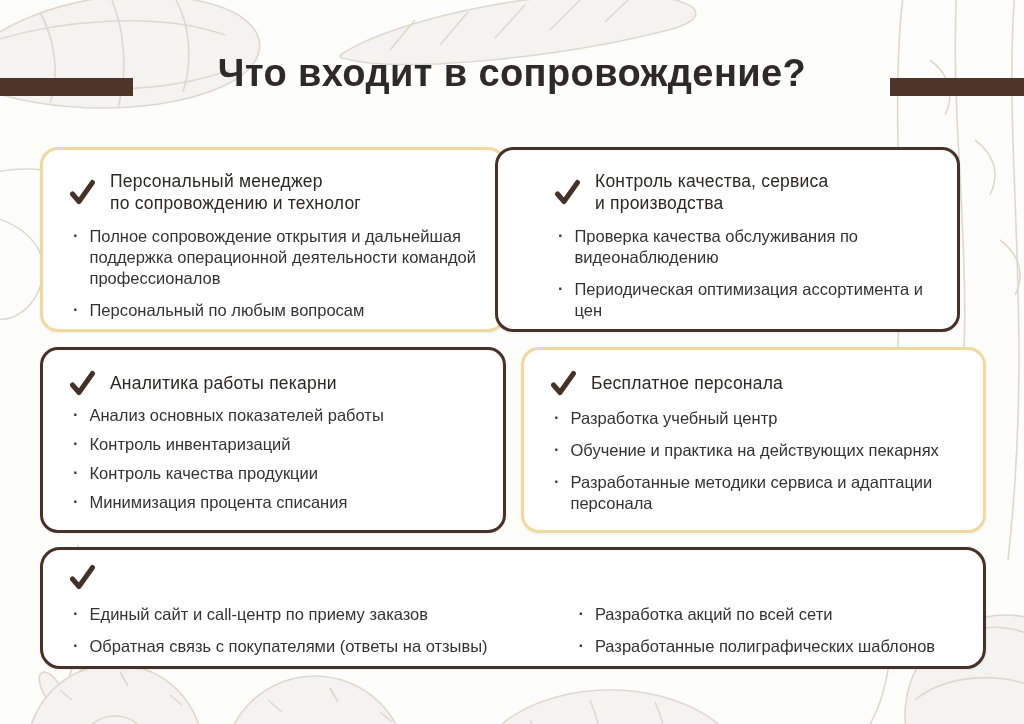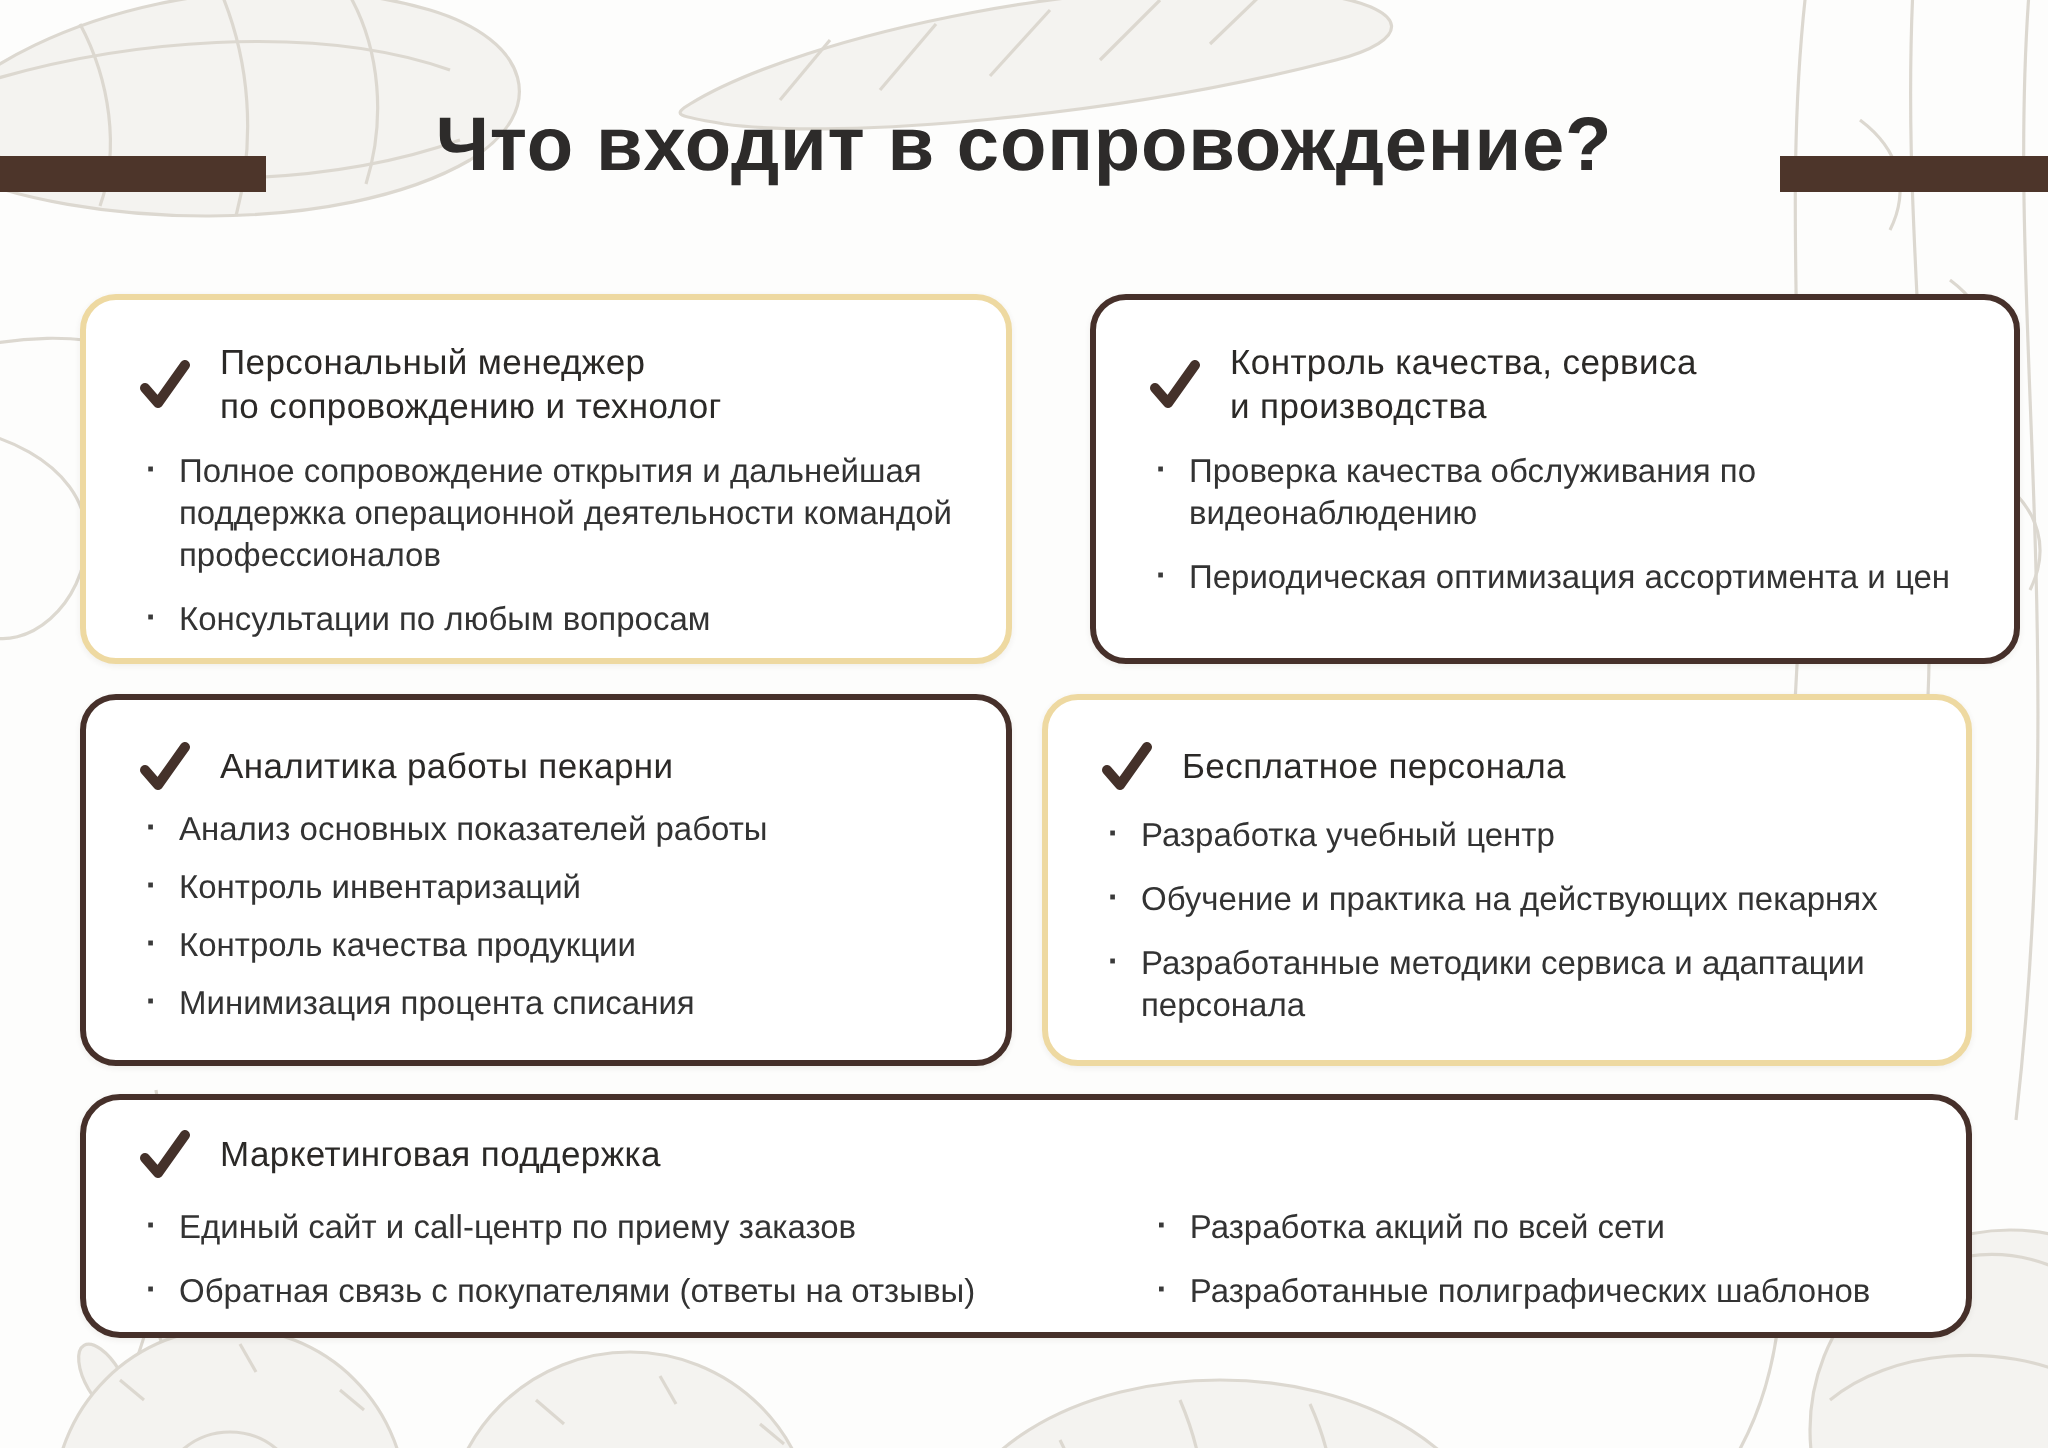--- a/index.html
+++ b/index.html
@@ -19,21 +19,21 @@
   .bar-right{left:890px;right:0;}
 
   
   .card{
     position:absolute;background:#fff;border-radius:18px;box-sizing:border-box;
     box-shadow:0 1px 3px rgba(60,40,20,.07);
   }
   .card.gold{border:3px solid #eed9a1;}
   .card.brown{border:3px solid #46302a;}
   #card-0{left:40px;top:147px;width:466px;height:185px;}
-  #card-1{left:545px;top:147px;width:465px;height:185px;}
+  #card-1{left:495px;top:147px;width:465px;height:185px;padding-left:30px;}
   #card-2{left:40px;top:347px;width:466px;height:186px;}
   #card-3{left:521px;top:347px;width:465px;height:186px;}
   #card-4{left:40px;top:547px;width:946px;height:122px;border-radius:20px;}
 
   .card-head{display:flex;align-items:center;gap:14px;padding:20px 24px 0 26px;}
   #card-4 .card-head{padding-top:14px;}
   .check{flex:0 0 auto;}
   .check svg{display:block;}
   .card-title{
     margin:0;font-size:17.5px;font-weight:400;line-height:1.28;color:#2b2927;
@@ -122,21 +122,21 @@
       <h2 class="card-title">Персональный менеджер
 по сопровождению и технолог</h2>
     </div>
     <ul class="bullets">
       <li class="bullet">
           <span class="dot">·</span>
           <span>Полное сопровождение открытия и дальнейшая поддержка операционной деятельности командой профессионалов</span>
         </li>
       <li class="bullet">
           <span class="dot">·</span>
-          <span>Консультации по любым вопросам</span>
+          <span>Персональный по любым вопросам</span>
         </li>
     </ul>
   </section>
 
   <section class="card brown" id="card-1">
     <div class="card-head">
       <span class="check">
         <svg width="27" height="27" viewBox="0 0 27 27">
             <path d="M3.5 15 L10 22.5 L23.5 3.5" stroke="#44312a" stroke-width="5" fill="none" stroke-linecap="round" stroke-linejoin="round"></path>
           </svg>
@@ -210,21 +210,20 @@
     </ul>
   </section>
 
   <section class="card brown" id="card-4">
     <div class="card-head">
       <span class="check">
         <svg width="27" height="27" viewBox="0 0 27 27">
             <path d="M3.5 15 L10 22.5 L23.5 3.5" stroke="#44312a" stroke-width="5" fill="none" stroke-linecap="round" stroke-linejoin="round"></path>
           </svg>
       </span>
-      <h2 class="card-title">Маркетинговая поддержка</h2>
     </div>
     <div class="cols">
       <ul class="bullets col-left">
         <li class="bullet">
             <span class="dot">·</span>
             <span>Единый сайт и call-центр по приему заказов</span>
           </li>
         <li class="bullet">
             <span class="dot">·</span>
             <span>Обратная связь с покупателями (ответы на отзывы)</span>

